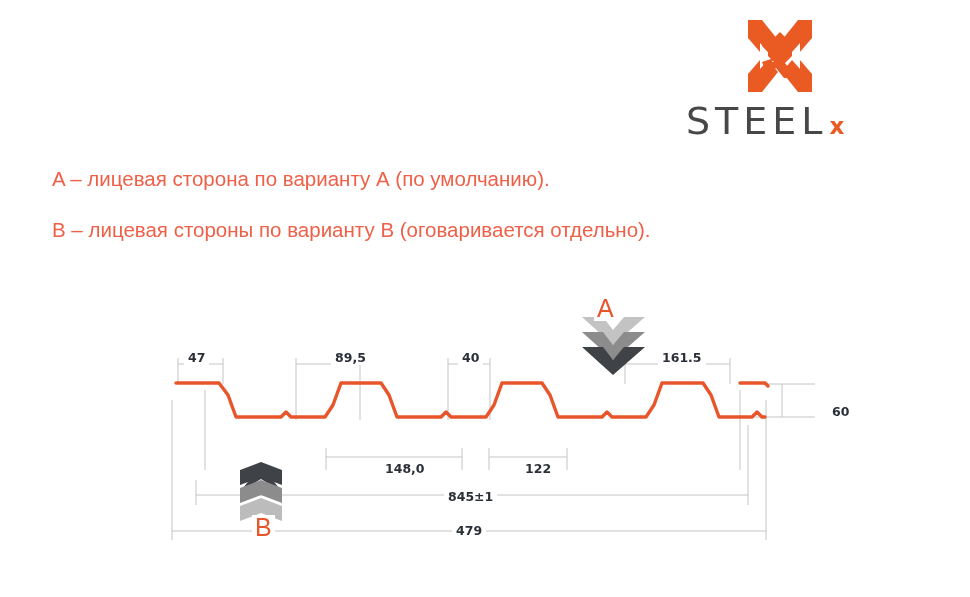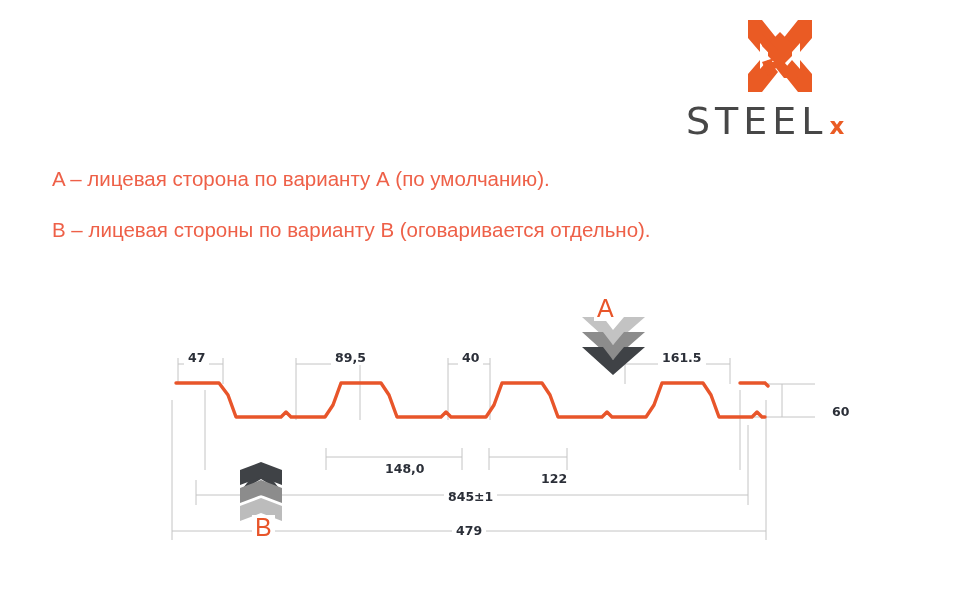--- a/index.html
+++ b/index.html
@@ -222,18 +222,18 @@
     <polygon points="240,506 261,498 282,506 282,521 261,513 240,521" fill="#bcbcbc"></polygon>
   </g>
 </svg>
 
 <div class="dim-label" id="label-47" style="left: 184px; top: 350px;">47</div>
 <div class="dim-label" id="label-89-5" style="left: 313px; top: 350px; margin-left: 18px;">89,5</div>
 <div class="dim-label" id="label-50" style="left: 458px; top: 350px;">40</div>
 <div class="dim-label" id="label-161-5" style="left: 652px; top: 350px; margin-left: 6px;">161.5</div>
 <div class="dim-label" id="label-60" style="left: 828px; top: 404px;">60</div>
 <div class="dim-label" id="label-211-5" style="left: 381px; top: 461px;">148,0</div>
-<div class="dim-label" id="label-122" style="left: 521px; top: 471px; margin-left: 16px;">122</div>
+<div class="dim-label" id="label-122" style="left: 521px; top: 461px;">122</div>
 <div class="dim-label" id="label-845" style="left: 444px; top: 489px;">845±1</div>
 <div class="dim-label" id="label-902" style="left: 452px; top: 523px;">479</div>
 
 <div class="marker-letter" id="letter-a" style="left: 594px; top: 296px;">A</div>
 <div class="marker-letter" id="letter-b" style="left: 252px; top: 515px;">B</div>
 
 </body></html>

